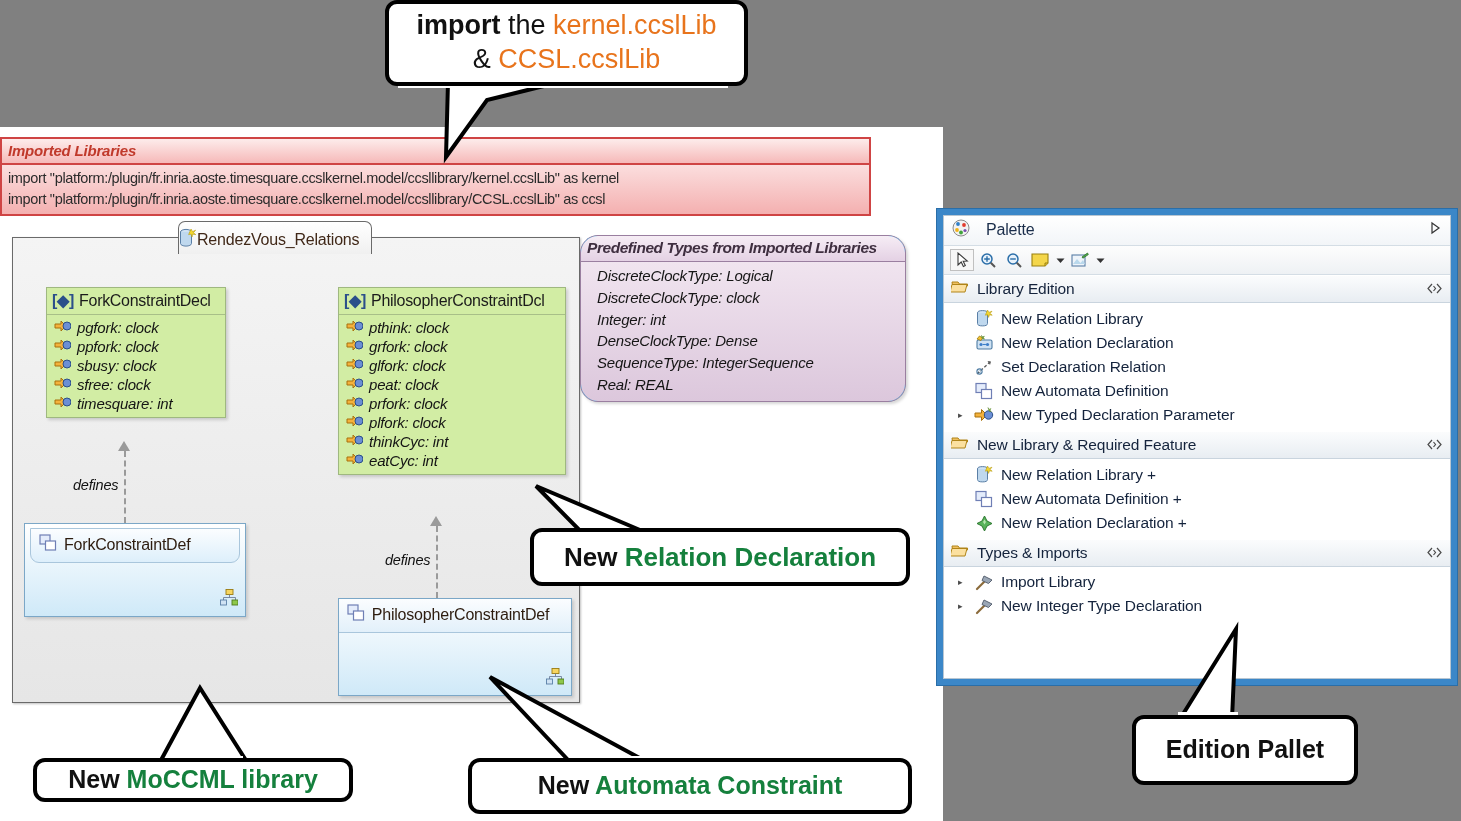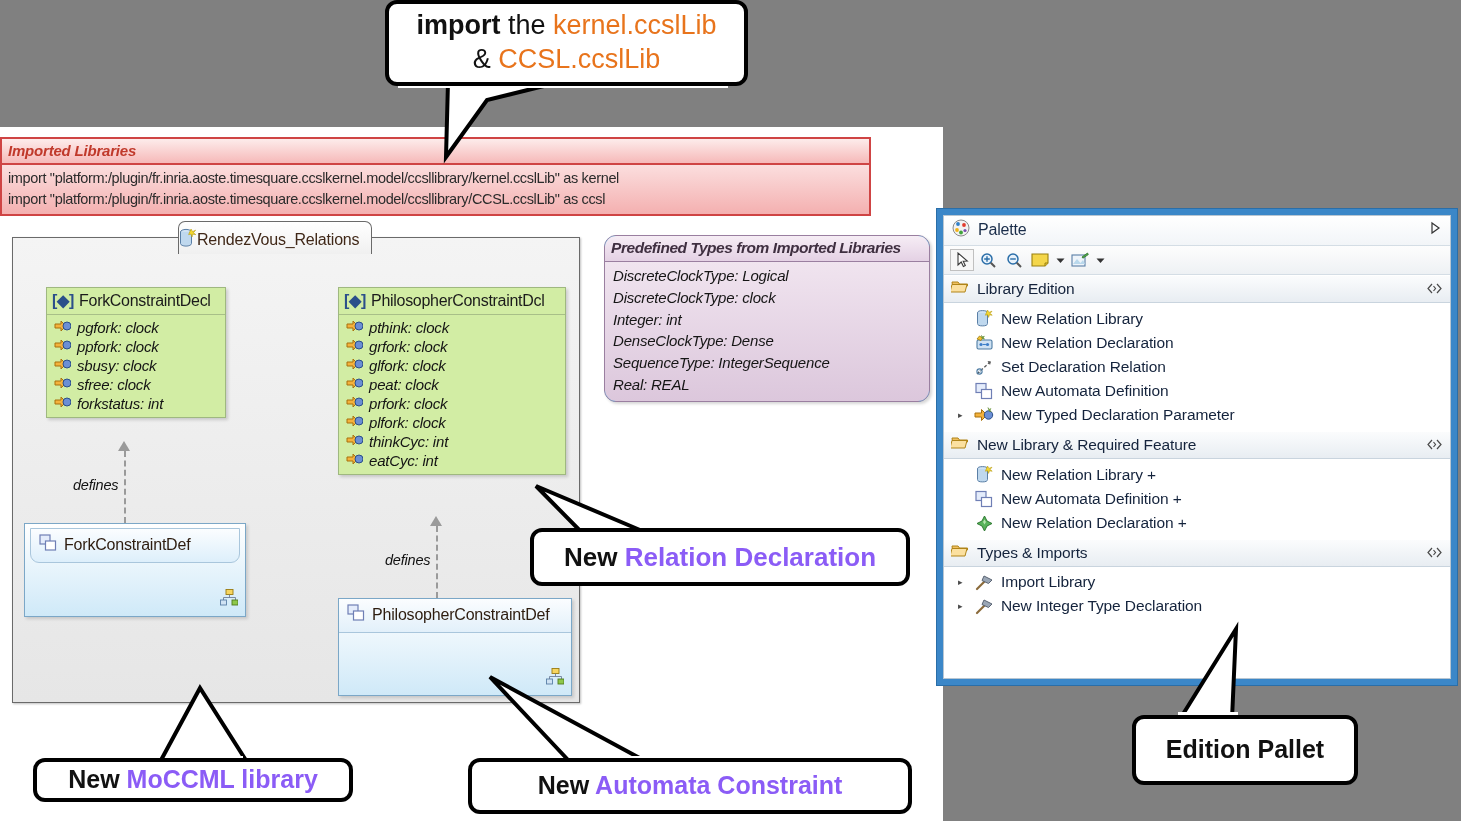--- a/index.html
+++ b/index.html
@@ -125,20 +125,21 @@
   .def-box .corner-icon { position: absolute; right: 7px; bottom: 6px; }
   .def-box.inner-frame .def-title {
     border: 1px solid #a9c6dc;
     border-radius: 0 0 9px 9px;
     margin: 4px 5px 0 5px;
     background: linear-gradient(to bottom, #fbfdff 0%, #ddeffb 100%);
   }
   .def-box.flat-head .def-title {
     border-bottom: 1px solid #a9c6dc;
     background: linear-gradient(to bottom, #fbfdff 0%, #e2f0fa 100%);
+    justify-content: center;
   }
 
   
   .connector { position: absolute; z-index: 2; }
   .conn-line {
     position: absolute;
     border-left: 2px dashed #9a9a9a;
     width: 0;
   }
   .conn-arrow {
@@ -153,42 +154,42 @@
     font-size: 14.5px;
     font-style: italic;
     color: #111;
     white-space: nowrap;
     letter-spacing: -0.2px;
   }
 
   
   #predefined-types {
     position: absolute;
-    left: 604px; top: 108px;
+    left: 580px; top: 108px;
     width: 326px;
     border: 1px solid #9a7fa0;
-    border-radius: 12px;
+    border-radius: 18px;
     background: #0ea5e9;
     box-shadow: 2px 2px 3px rgba(0,0,0,0.16);
     overflow: hidden;
   }
   #predefined-types .pt-title {
     background: linear-gradient(to bottom, #f6edf5 0%, #e4d1e4 100%);
     border-bottom: 1px solid #9a7fa0;
     padding: 3px 5px 4px 6px;
     font-size: 15.5px;
     font-style: italic;
     font-weight: bold;
     color: #3f2f40;
     white-space: nowrap;
     letter-spacing: -0.45px;
   }
   #predefined-types .pt-body {
     background: linear-gradient(to bottom, #f0e4ef 0%, #dcc7dc 100%);
-    padding: 3px 6px 5px 8px;
+    padding: 3px 6px 5px 16px;
   }
   #predefined-types .pt-body div {
     font-size: 15px;
     font-style: italic;
     color: #151515;
     line-height: 1.45;
     white-space: nowrap;
     letter-spacing: -0.2px;
   }
 
@@ -206,21 +207,21 @@
     background: #ffffff;
     border: 1px solid #b8c6d2;
     display: flex;
     flex-direction: column;
   }
   #palette-header {
     display: flex; align-items: center;
     padding: 3px 8px 4px 8px;
     background: linear-gradient(to bottom, #ffffff 0%, #f2f5f8 100%);
     border-bottom: 1px solid #d4dde5;
-    gap: 8px;
+    gap: 16px;
   }
   #palette-header .p-title {
     font-size: 16px; color: #1a2d4a; letter-spacing: -0.2px;
   }
   #palette-header .p-spacer { flex: 1; }
 
   #palette-toolbar {
     display: flex; align-items: center;
     padding: 3px 6px;
     background: linear-gradient(to bottom, #fdfdfd 0%, #eef1f4 100%);
@@ -278,21 +279,21 @@
     justify-content: center;
     z-index: 20;
   }
   .callout .c-text {
     text-align: center;
     line-height: 1.25;
     white-space: nowrap;
   }
   .c-black { color: #111111; }
   .c-orange { color: #e8741c; }
-  .c-blue { color: #8b5cf6; }
+  .c-blue { color: #15803d; }
 
   #callout-import { left: 385px; top: 0px; width: 363px; height: 86px; }
   #callout-import .c-text { font-size: 27px; text-align: center; }
   #callout-import .b { font-weight: bold; }
 
   #callout-reldecl { left: 530px; top: 528px; width: 380px; height: 58px; }
   #callout-reldecl .c-text { font-size: 26px; font-weight: bold; }
 
   #callout-moccml { left: 33px; top: 758px; width: 320px; height: 44px; }
   #callout-moccml .c-text { font-size: 25px; font-weight: bold; }
@@ -404,21 +405,21 @@
         </span>
         <span>sfree: clock</span>
       </div>
       <div class="attr">
         <span>
           <svg width="17" height="13" viewBox="0 0 17 13">
               <path d="M1,4 h6 v-3 l5,5 l-5,5 v-3 h-6 z" fill="#f4b23c" stroke="#a8700d" stroke-width="1"></path>
               <circle cx="13" cy="6" r="4" fill="#6b8fd4" stroke="#2b4f8a" stroke-width="1"></circle>
             </svg>
         </span>
-        <span>forkstatus: int</span>
+        <span>timesquare: int</span>
       </div>
     </div>
   </div>
 
   <div class="decl-box" style="left:338px; top:160px; width:228px;">
     <div class="decl-title">
       <span class="brk">[◆]</span>
       <span>PhilosopherConstraintDcl</span>
     </div>
     <div class="decl-attrs">

